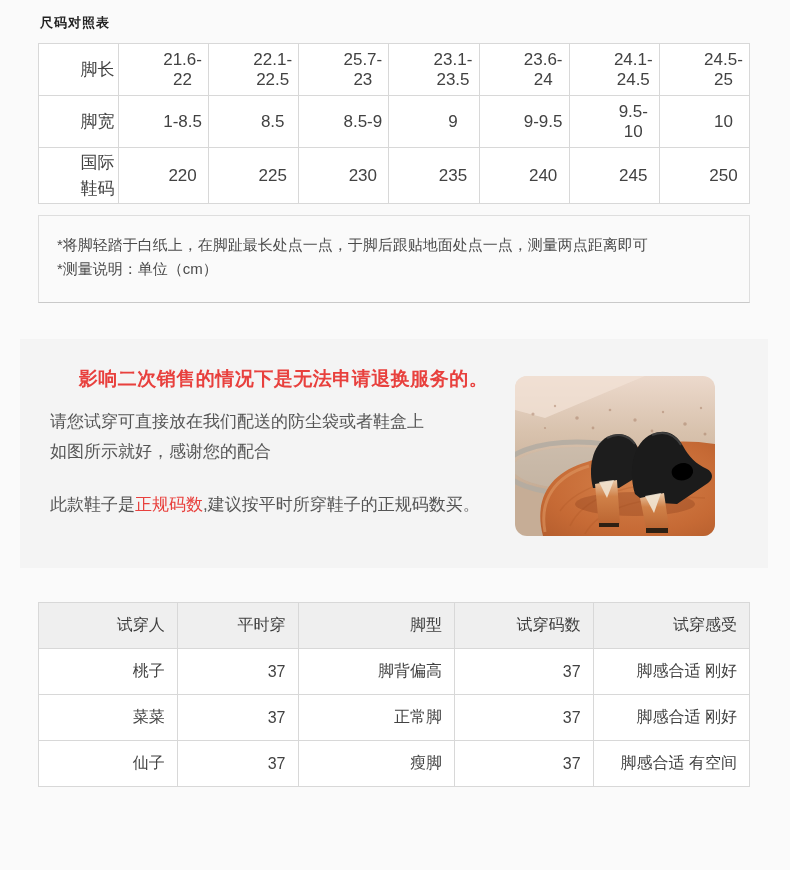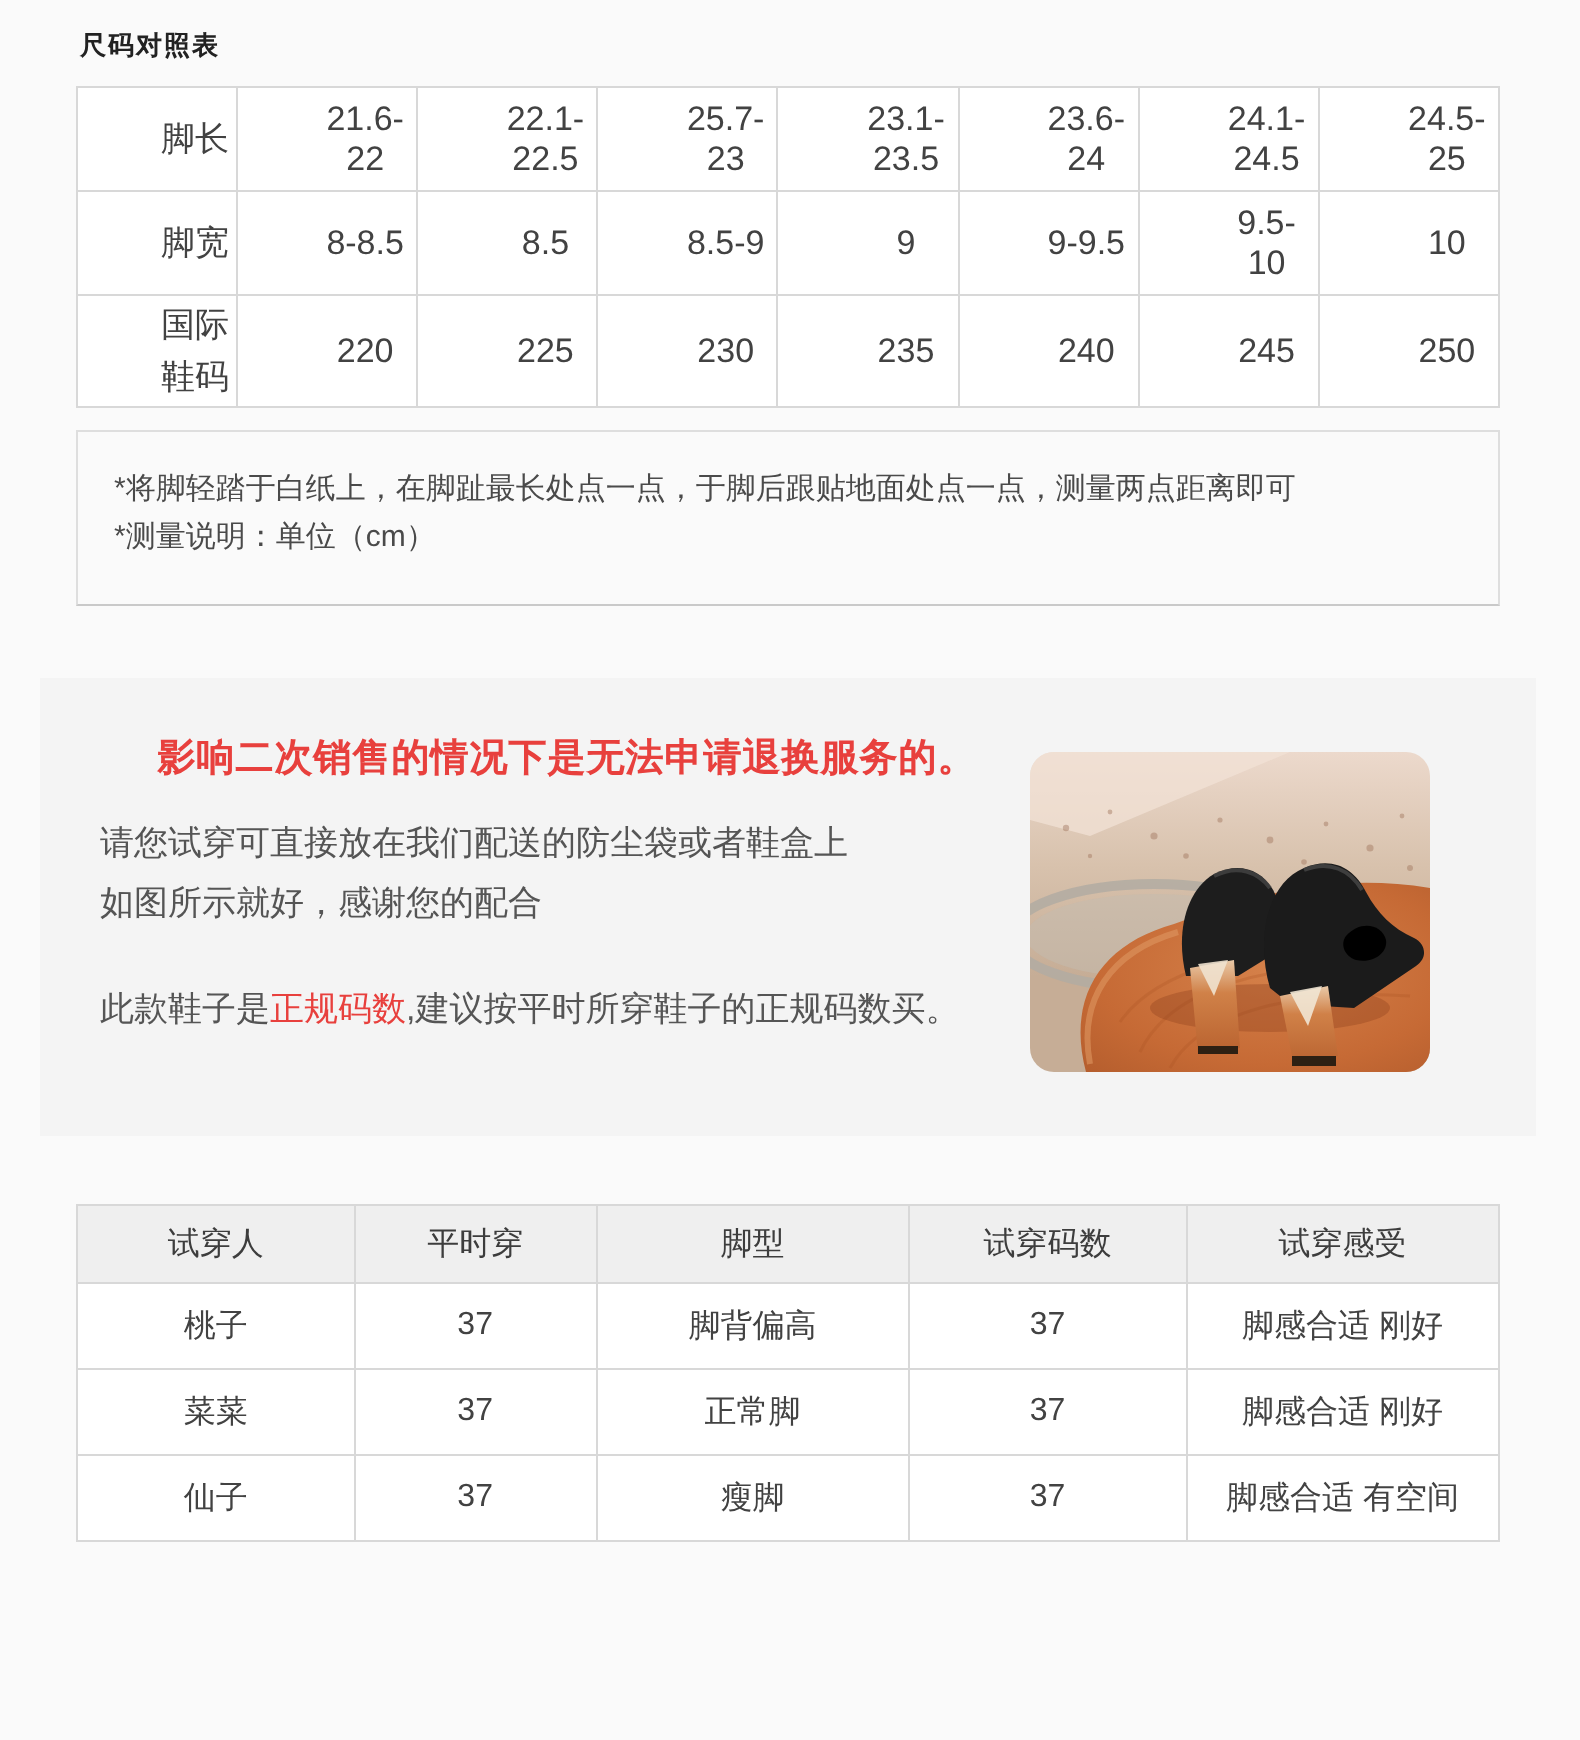--- a/index.html
+++ b/index.html
@@ -61,22 +61,22 @@
     border-radius:12px; overflow:hidden; flex:none;
   }
   .photo svg { display:block; }
 
   
   .fit-table {
     width:712px; margin:34px 38px 0 38px; table-layout:fixed;
     font-size:16px; color:#424242;
   }
   .fit-table th, .fit-table td {
-    border:1px solid #d8d8d8; text-align:center; vertical-align:middle;
-    font-weight:normal; padding:2px;
+    border:1px solid #d8d8d8; text-align:right; vertical-align:middle;
+    font-weight:normal; padding:12px;
   }
   .fit-table th { background:#efefef; height:39px; color:#3d3d3d; }
   .fit-table td { height:43px; background:#fff; }
   .fit-table col.f1 { width:19.5%; }
   .fit-table col.f2 { width:17%; }
   .fit-table col.f3 { width:22%; }
   .fit-table col.f4 { width:19.5%; }
   .fit-table col.f5 { width:22%; }
 </style>
 </head>
@@ -103,21 +103,21 @@
           <td>21.6-22</td>
           <td>22.1-22.5</td>
           <td>25.7-23</td>
           <td>23.1-23.5</td>
           <td>23.6-24</td>
           <td>24.1-24.5</td>
           <td>24.5-25</td>
         </tr>
         <tr>
           <td class="lbl"><span>脚宽</span></td>
-          <td>8-8.5</td>
+          <td>1-8.5</td>
           <td>8.5</td>
           <td>8.5-9</td>
           <td>9</td>
           <td>9-9.5</td>
           <td>9.5-10</td>
           <td>10</td>
         </tr>
         <tr>
           <td class="lbl"><span>国际鞋码</span></td>
           <td>220</td>

